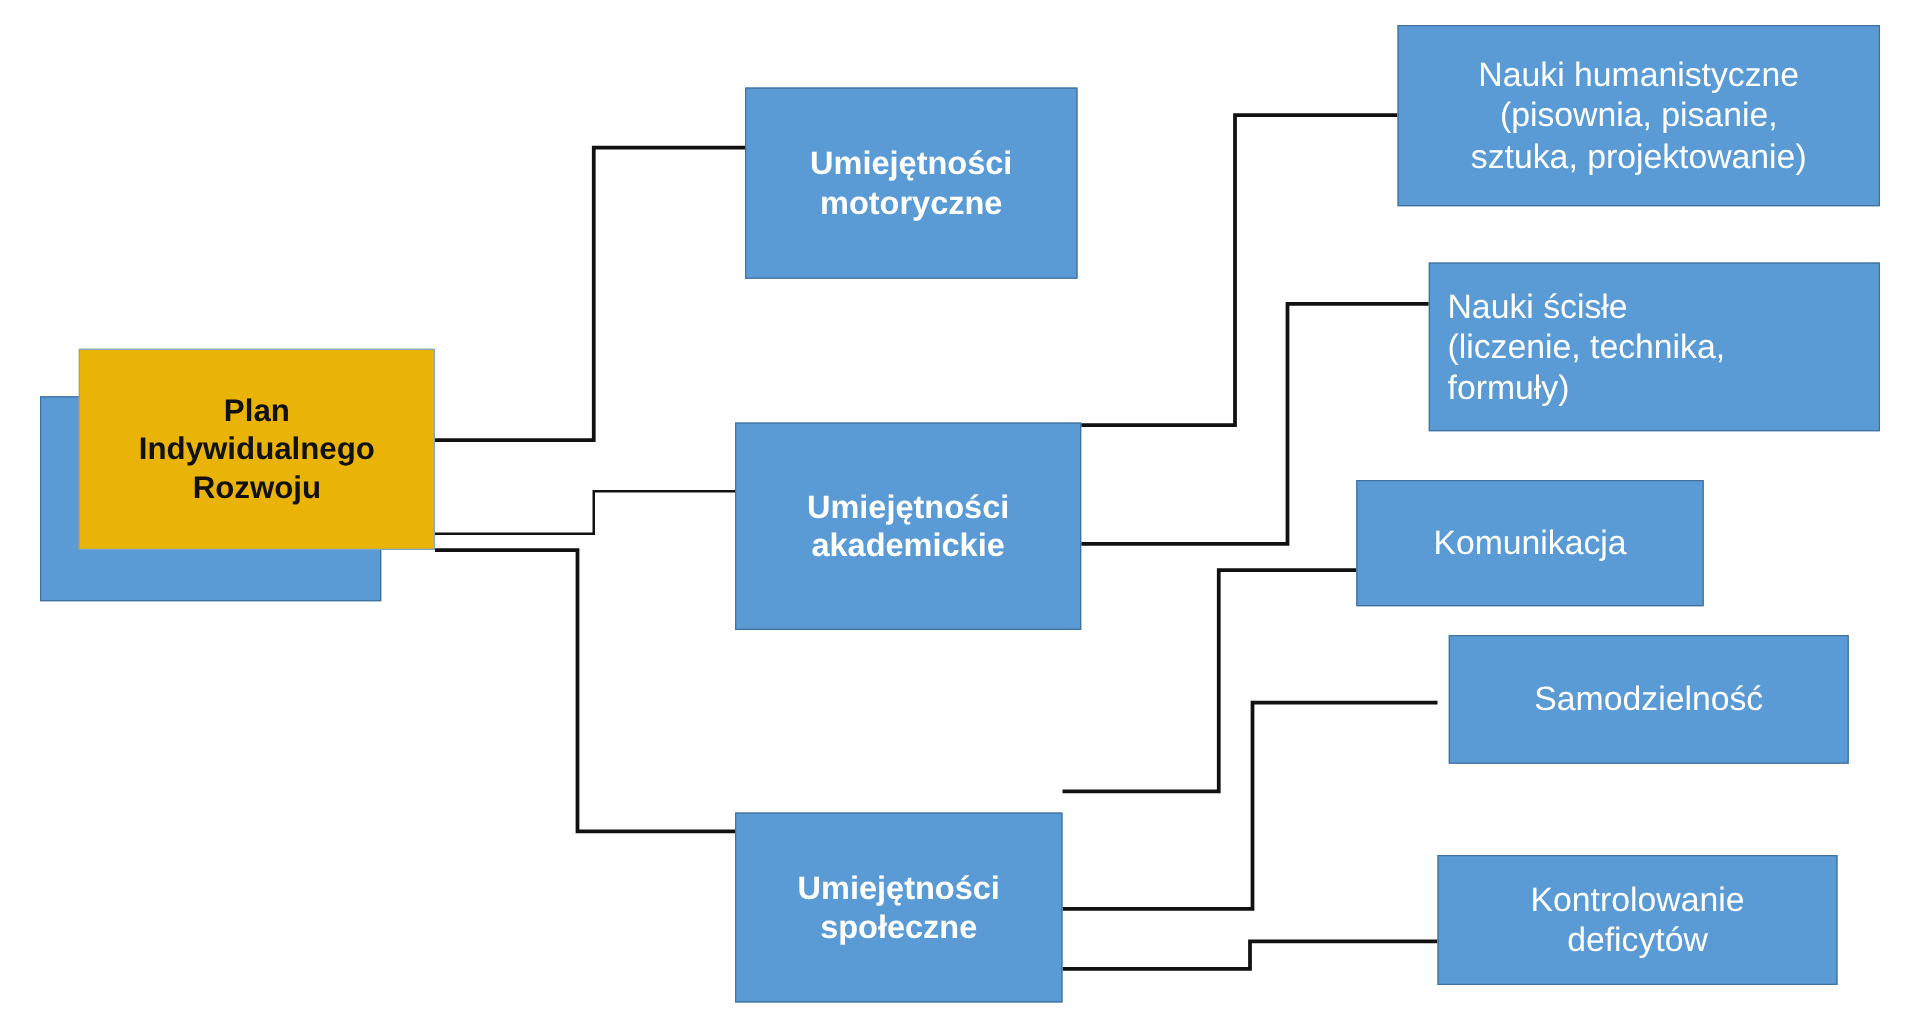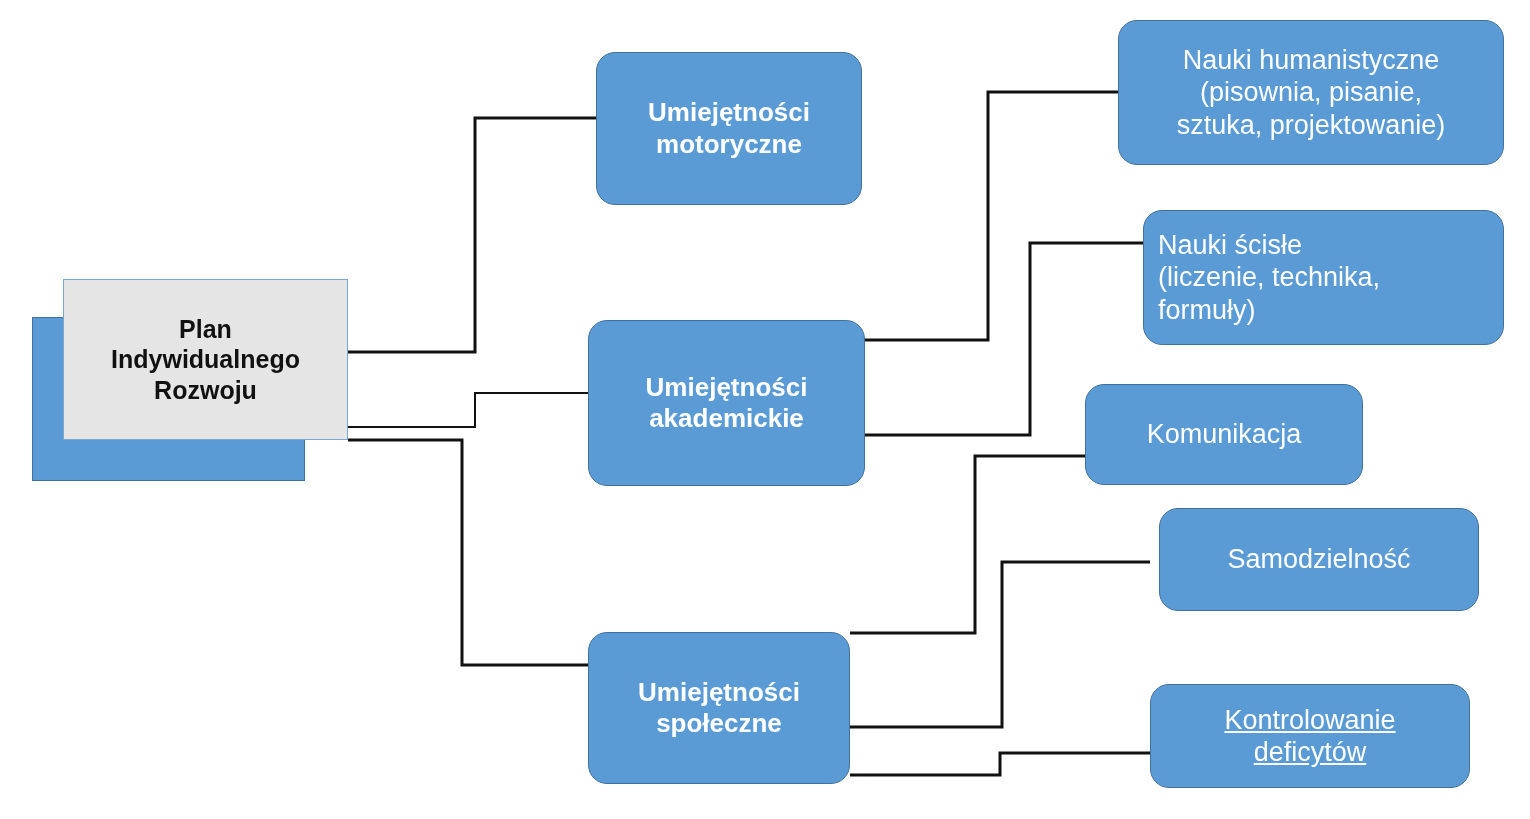--- a/index.html
+++ b/index.html
@@ -29,46 +29,46 @@
   }
   .node {
     position: absolute;
     box-sizing: border-box;
     display: flex;
     align-items: center;
     justify-content: center;
     text-align: center;
     line-height: 1.2;
     white-space: pre-line;
-    border-radius: 19px;
   }
   .node-blue {
     background: #5b9bd5;
     border: 1.5px solid #41719c;
     color: #ffffff;
   }
   .node-blue.bold {
     font-weight: bold;
+    margin-top: 18px;
   }
   .node-left {
     justify-content: flex-start;
     text-align: left;
     padding-left: 14px;
     margin-top: 24px;
   }
   .root-shadow {
     position: absolute;
     background: #5b9bd5;
     border: 1.5px solid #41719c;
     box-sizing: border-box;
   }
   .root-front {
     position: absolute;
     box-sizing: border-box;
-    background: #e5e5e5;
+    background: #eab308;
     border: 1.5px solid #7ba7d0;
     display: flex;
     align-items: center;
     justify-content: center;
     text-align: center;
     color: #111111;
     font-weight: bold;
     line-height: 1.22;
     white-space: pre-line;
   }
@@ -119,16 +119,16 @@
 sztuka, projektowanie)</div>
 
   <div class="node node-blue node-left" style="left:1143px; top:186px; width:361px; height:135px; font-size:27px;">Nauki ścisłe
 (liczenie, technika,
 formuły)</div>
 
   <div class="node node-blue" style="left:1085px; top:384px; width:278px; height:101px; font-size:27px;">Komunikacja</div>
 
   <div class="node node-blue" style="left:1136px; top:508px; width:320px; height:103px; font-size:27px;margin-left:23px;">Samodzielność</div>
 
-  <div class="node node-blue" style="left:1150px; top:684px; width:320px; height:104px; font-size:27px;text-decoration:underline;">Kontrolowanie
+  <div class="node node-blue" style="left:1150px; top:684px; width:320px; height:104px; font-size:27px;">Kontrolowanie
 deficytów</div>
 
 </div>
 
 </body></html>

